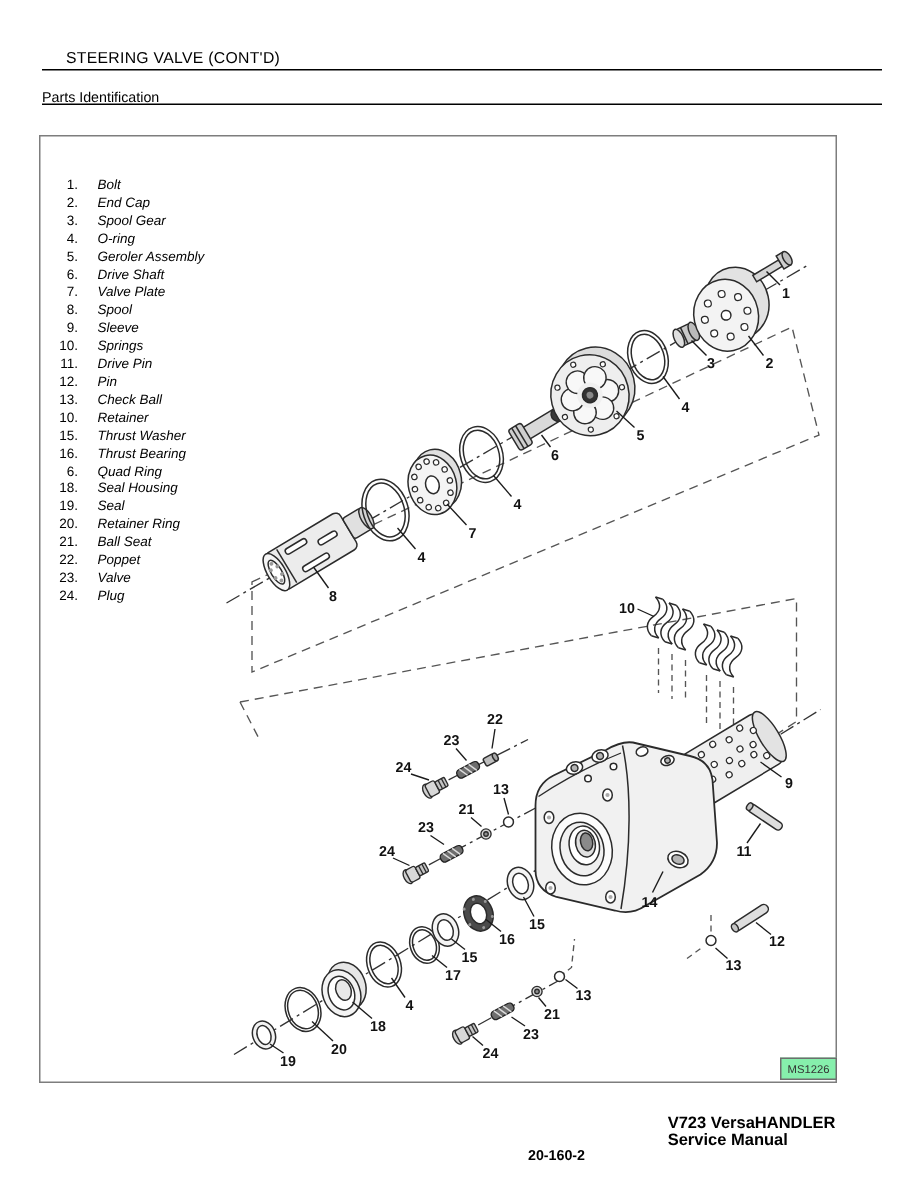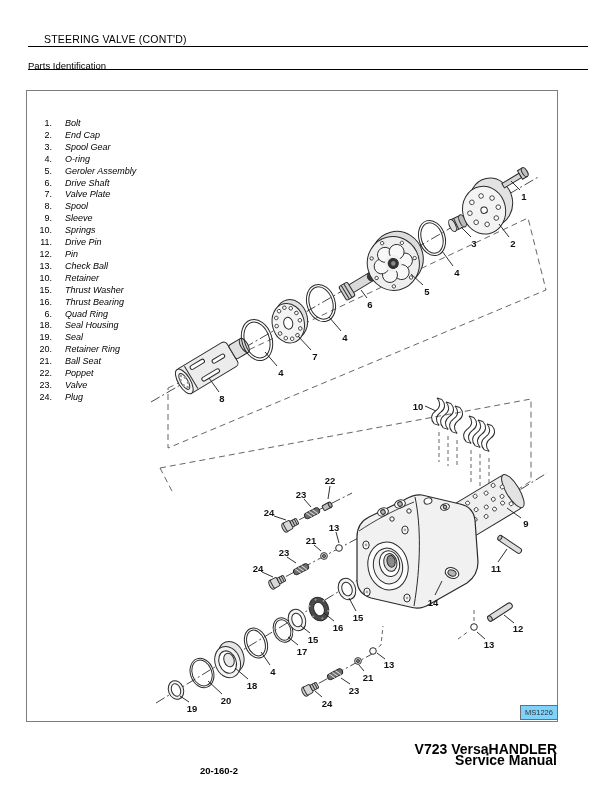--- a/index.html
+++ b/index.html
@@ -8,24 +8,24 @@
   #section-title{left:44px;top:33px;font-size:10.5px;font-weight:normal;letter-spacing:.2px;}
   .hrule{left:28px;width:560px;height:1.3px;background:#000;}
   #rule1{top:46px;}
   #subsection-title{left:28px;top:60px;font-size:9.5px;font-weight:normal;}
   #rule2{top:69px;}
   #figure-box{left:26px;top:90px;width:530px;height:630px;border:1px solid #7d7d7d;background:#fff;}
   #parts-list{left:28px;top:118px;font-size:9px;line-height:11.9px;}
   .plrow{display:flex;}
   .plnum{display:inline-block;width:24px;text-align:right;}
   .plname{margin-left:13px;white-space:nowrap;font-style:italic;}
-  #figure-id{left:520px;top:705px;width:36px;height:13px;border:1px solid #6e6e6e;font-size:7.5px;color:#333;text-align:center;line-height:13px;background:#7dd3fc;}
+  #figure-id{left:520px;top:705px;width:36px;height:13px;border:1px solid #6e6e6e;font-size:7.5px;color:#333;text-align:center;line-height:13px;background:#86efac;}
   #diagram{left:0;top:0;width:612px;height:792px;pointer-events:none;}
-  #footer-page{left:200px;top:765px;width:190px;text-align:left;font-size:9.5px;font-weight:bold;}
-  #footer-doc{right:55px;top:744px;text-align:right;font-size:14px;font-weight:bold;line-height:11px;}
+  #footer-page{left:200px;top:765px;width:190px;text-align:right;font-size:9.5px;font-weight:bold;}
+  #footer-doc{right:55px;top:744px;font-size:11px;font-weight:bold;line-height:11px;}
   svg .part{stroke:#2b2b2b;stroke-width:1;}
   svg text.callout{font-family:"Liberation Sans",sans-serif;font-weight:bold;font-size:9.5px;fill:#111;}
 </style>
 </head>
 <body>
 
 <div class="abs" id="section-title">STEERING VALVE (CONT'D)</div>
 <div class="abs hrule" id="rule1"></div>
 <div class="abs" id="subsection-title">Parts Identification</div>
 <div class="abs hrule" id="rule2"></div>

